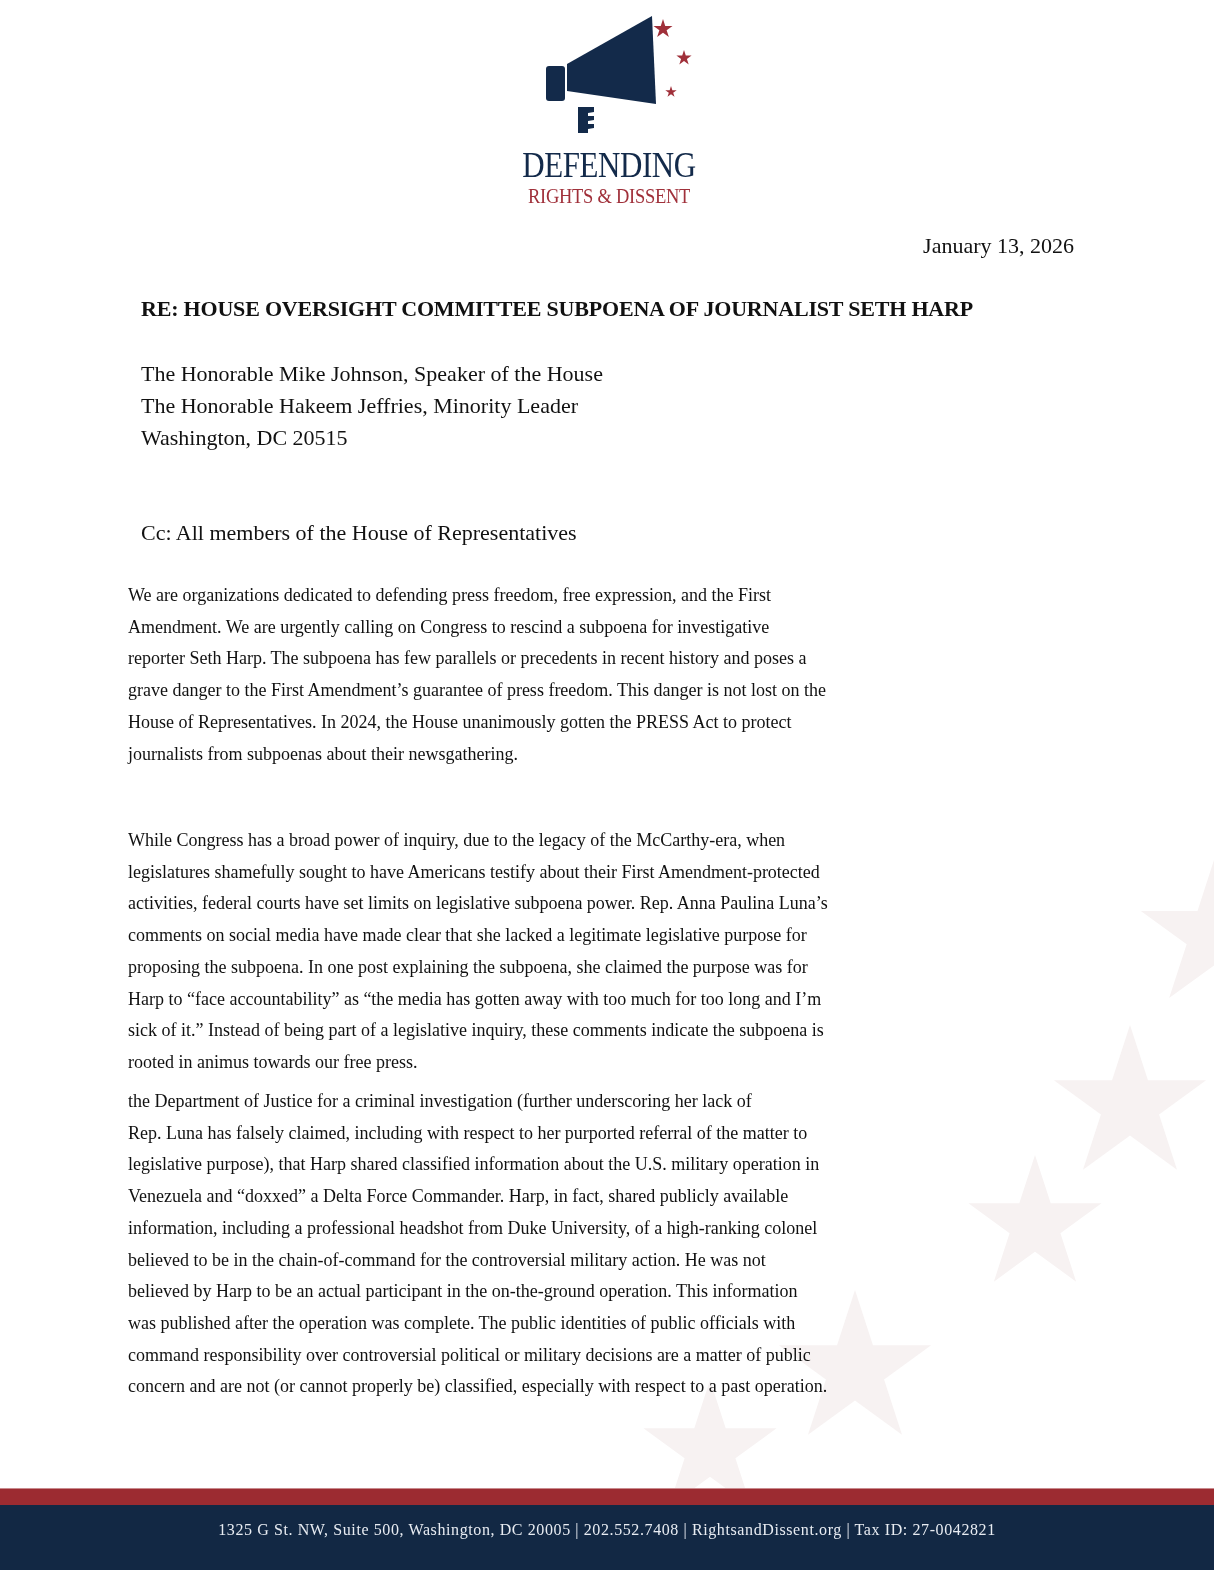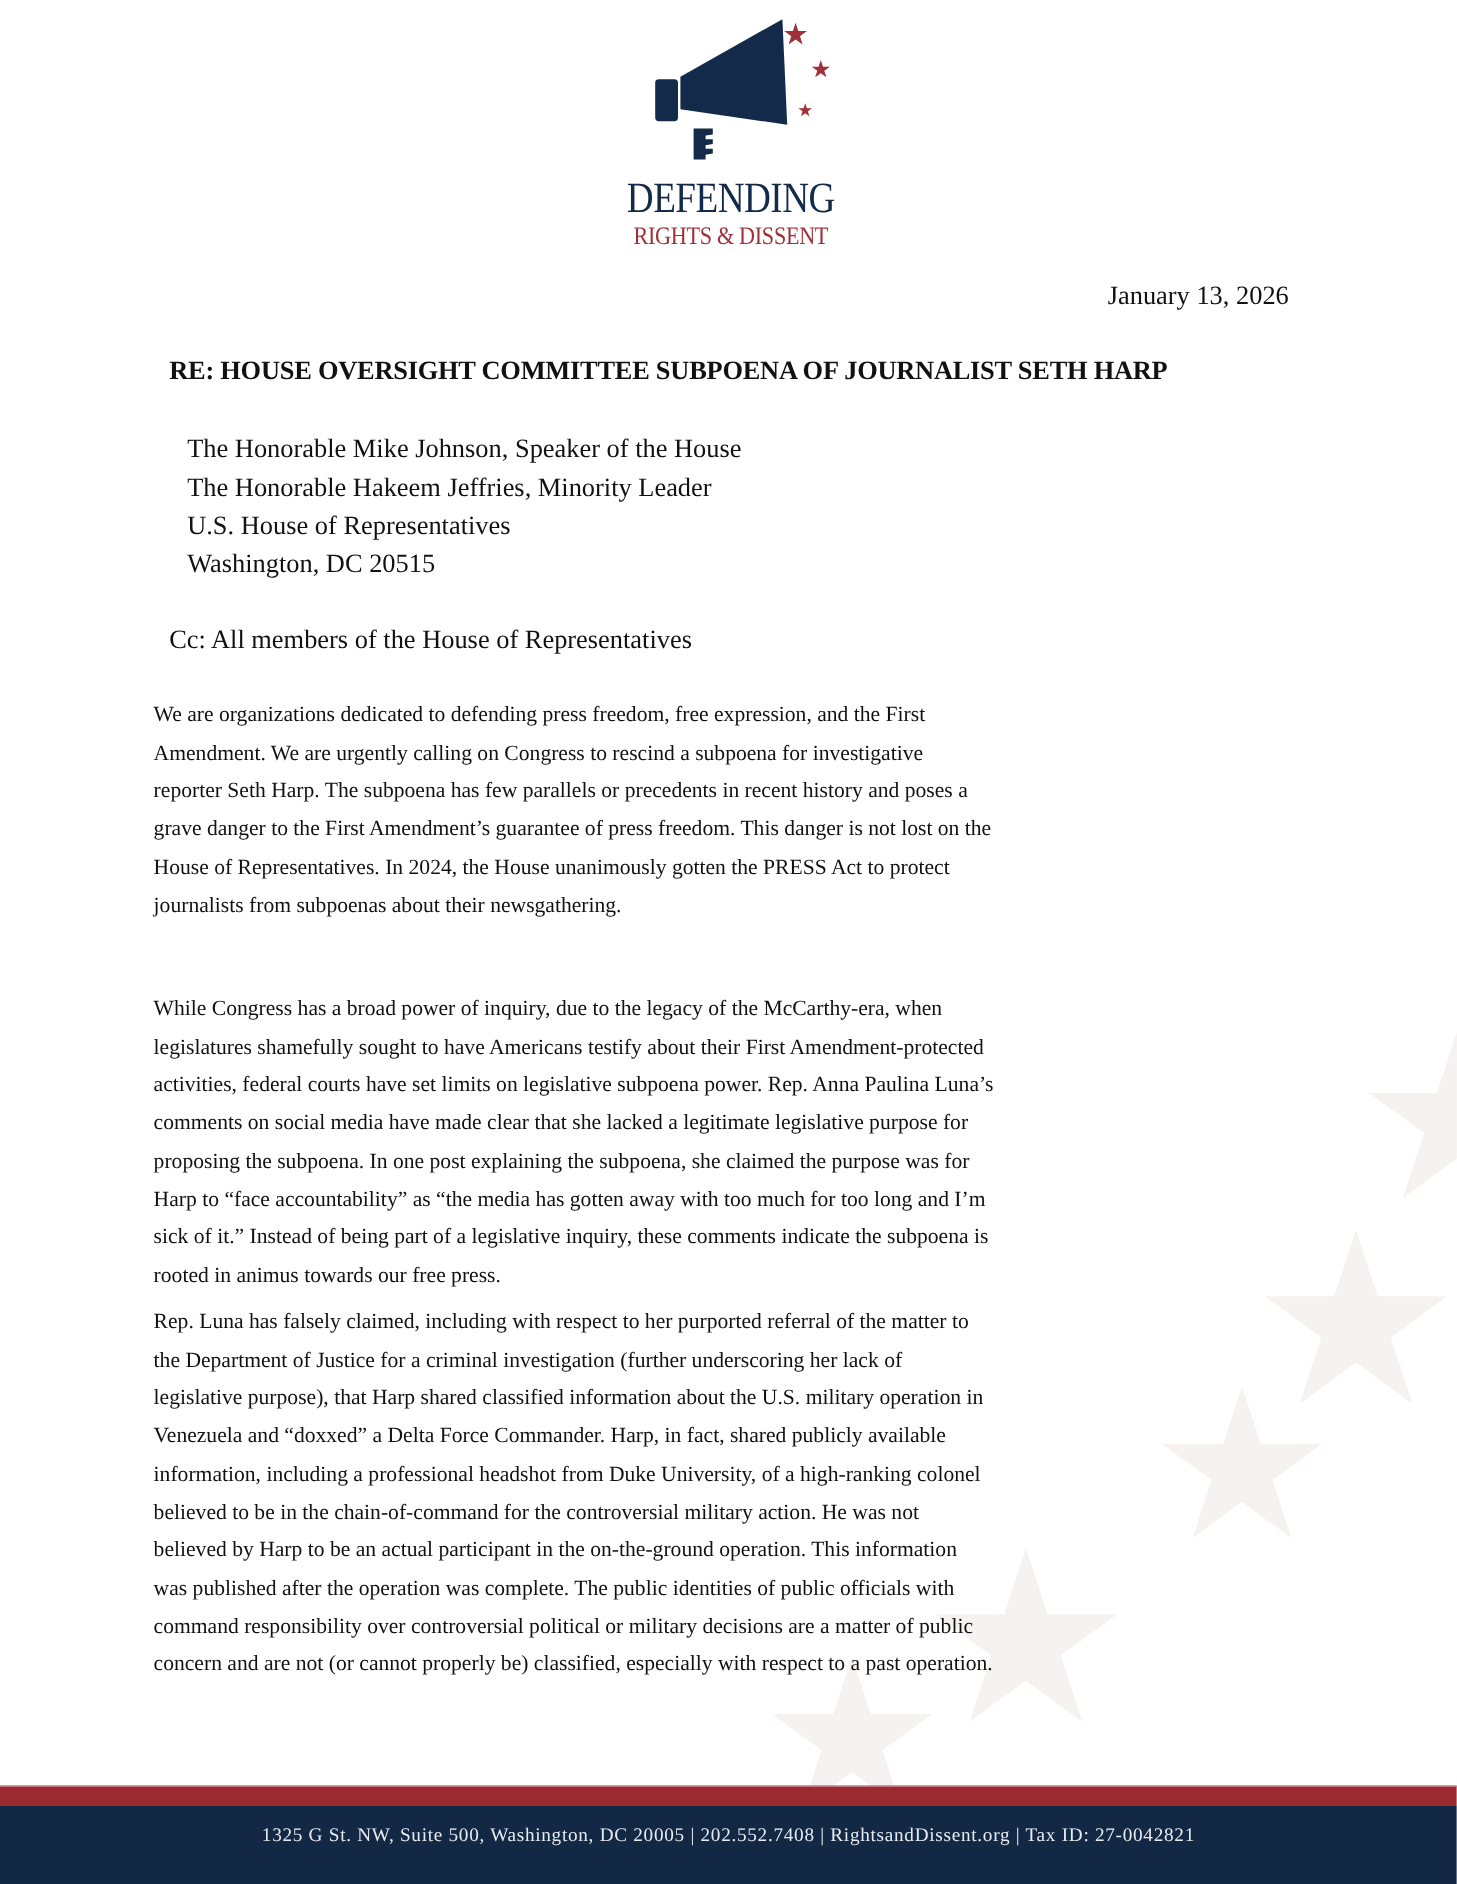--- a/index.html
+++ b/index.html
@@ -72,21 +72,21 @@
       z-index: 1;
     }
     .addressee {
       position: absolute;
       left: 141px;
       top: 358px;
       font-size: 22px;
       line-height: 32px;
       z-index: 1;
     }
-    .addressee div { white-space: nowrap; margin-left: 15px; }
+    .addressee div { white-space: nowrap; }
     .cc {
       position: absolute;
       left: 141px;
       top: 517px;
       font-size: 22px;
       line-height: 32px;
       z-index: 1;
       white-space: nowrap;
     }
     .para {
@@ -162,21 +162,20 @@
   <div class="logo-subtitle">RIGHTS &amp; DISSENT</div>
 </div>
 
 <div class="date">January 13, 2026</div>
 
 <div class="subject">RE: HOUSE OVERSIGHT COMMITTEE SUBPOENA OF JOURNALIST SETH HARP</div>
 
 <div class="addressee">
   <div>The Honorable Mike Johnson, Speaker of the House</div>
   <div>The Honorable Hakeem Jeffries, Minority Leader</div>
-  <div>U.S. House of Representatives</div>
   <div>Washington, DC 20515</div>
 </div>
 
 <div class="cc">Cc: All members of the House of Representatives</div>
 
 <p class="para" style="top:580px;">
   <span class="ln">We are organizations dedicated to defending press freedom, free expression, and the First</span>
   <span class="ln">Amendment. We are urgently calling on Congress to rescind a subpoena for investigative</span>
   <span class="ln">reporter Seth Harp. The subpoena has few parallels or precedents in recent history and poses a</span>
   <span class="ln">grave danger to the First Amendment’s guarantee of press freedom. This danger is not lost on the</span>
@@ -189,22 +188,22 @@
   <span class="ln">legislatures shamefully sought to have Americans testify about their First Amendment-protected</span>
   <span class="ln">activities, federal courts have set limits on legislative subpoena power. Rep. Anna Paulina Luna’s</span>
   <span class="ln">comments on social media have made clear that she lacked a legitimate legislative purpose for</span>
   <span class="ln">proposing the subpoena. In one post explaining the subpoena, she claimed the purpose was for</span>
   <span class="ln">Harp to “face accountability” as “the media has gotten away with too much for too long and I’m</span>
   <span class="ln">sick of it.” Instead of being part of a legislative inquiry, these comments indicate the subpoena is</span>
   <span class="ln">rooted in animus towards our free press.</span>
 </p>
 
 <p class="para" style="top:1086px;">
+  <span class="ln">the Department of Justice for a criminal investigation (further underscoring her lack of</span>
   <span class="ln">Rep. Luna has falsely claimed, including with respect to her purported referral of the matter to</span>
-  <span class="ln">the Department of Justice for a criminal investigation (further underscoring her lack of</span>
   <span class="ln">legislative purpose), that Harp shared classified information about the U.S. military operation in</span>
   <span class="ln">Venezuela and “doxxed” a Delta Force Commander. Harp, in fact, shared publicly available</span>
   <span class="ln">information, including a professional headshot from Duke University, of a high-ranking colonel</span>
   <span class="ln">believed to be in the chain-of-command for the controversial military action. He was not</span>
   <span class="ln">believed by Harp to be an actual participant in the on-the-ground operation. This information</span>
   <span class="ln">was published after the operation was complete. The public identities of public officials with</span>
   <span class="ln">command responsibility over controversial political or military decisions are a matter of public</span>
   <span class="ln">concern and are not (or cannot properly be) classified, especially with respect to a past operation.</span>
 </p>
 

